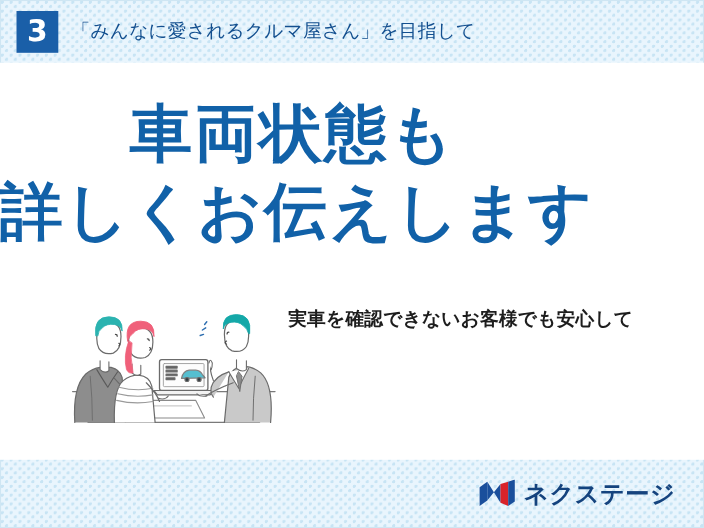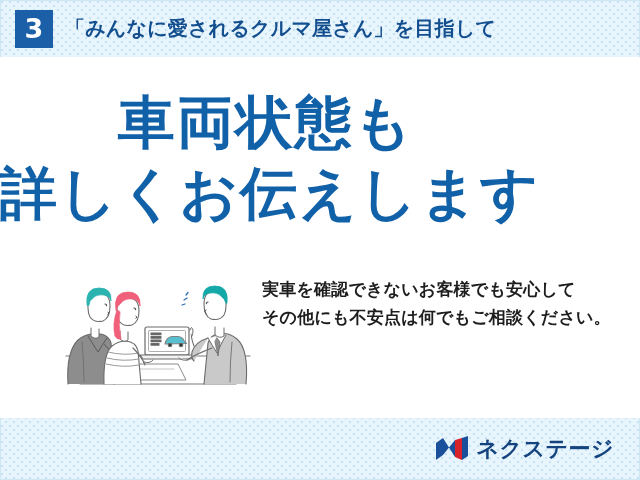--- a/index.html
+++ b/index.html
@@ -30,22 +30,22 @@
     width:38px;height:38px;margin-left:15px;flex:0 0 auto;
     background:#1a5fa8;color:#ffffff;
     display:flex;align-items:center;justify-content:center;
     font-size:27px;font-weight:bold;line-height:1;
     font-family:"DejaVu Sans",sans-serif;
     letter-spacing:0;
   }
   #header-title{
     margin-left:12px;
     color:#134f8f;
-    font-size:20px;
-    font-weight:bold;
+    font-size:17px;
+    font-weight:normal;
     letter-spacing:0.2px;
     white-space:nowrap;
   }
 
   
   #panel{
     position:absolute;left:0;top:57px;width:640px;height:361px;
     background:#ffffff;
   }
 
@@ -219,21 +219,20 @@
               <path d="M122 33 l3 -1"></path>
               <path d="M126 23 l2 -2.5"></path>
             </g>
 
           </g>
         </svg>
       </div>
 
       <div id="bodycopy">
         <span class="body-line">実車を確認できないお客様でも安心して</span>
-        <span class="body-line">その他にも不安点は何でもご相談ください。</span>
       </div>
 
     </div>
   </div>
 
   <div id="footer">
     <div id="logo">
       <svg id="logo-mark" viewBox="0 0 34 26" xmlns="http://www.w3.org/2000/svg">
         <path d="M1 24 L1 7 L8 2 L8 19 Z" fill="#1a4f9c"></path>
         <path d="M8 2 L8 19 L20 4 L20 21 Z" fill="#1a4f9c"></path>

